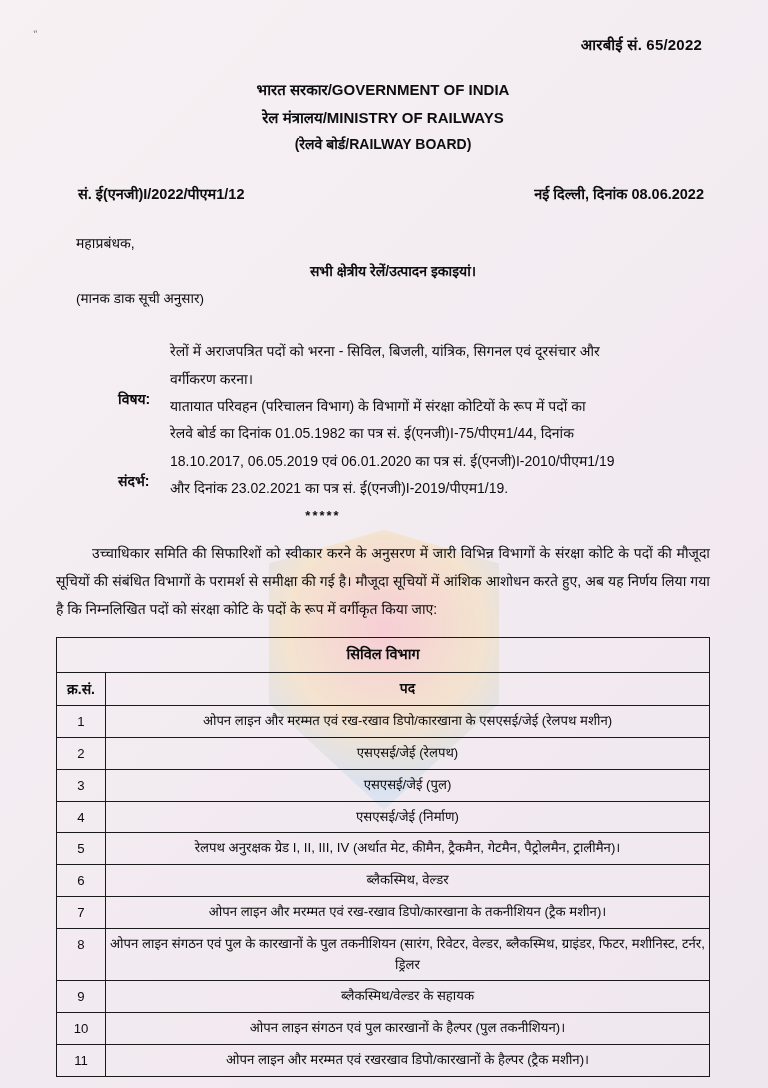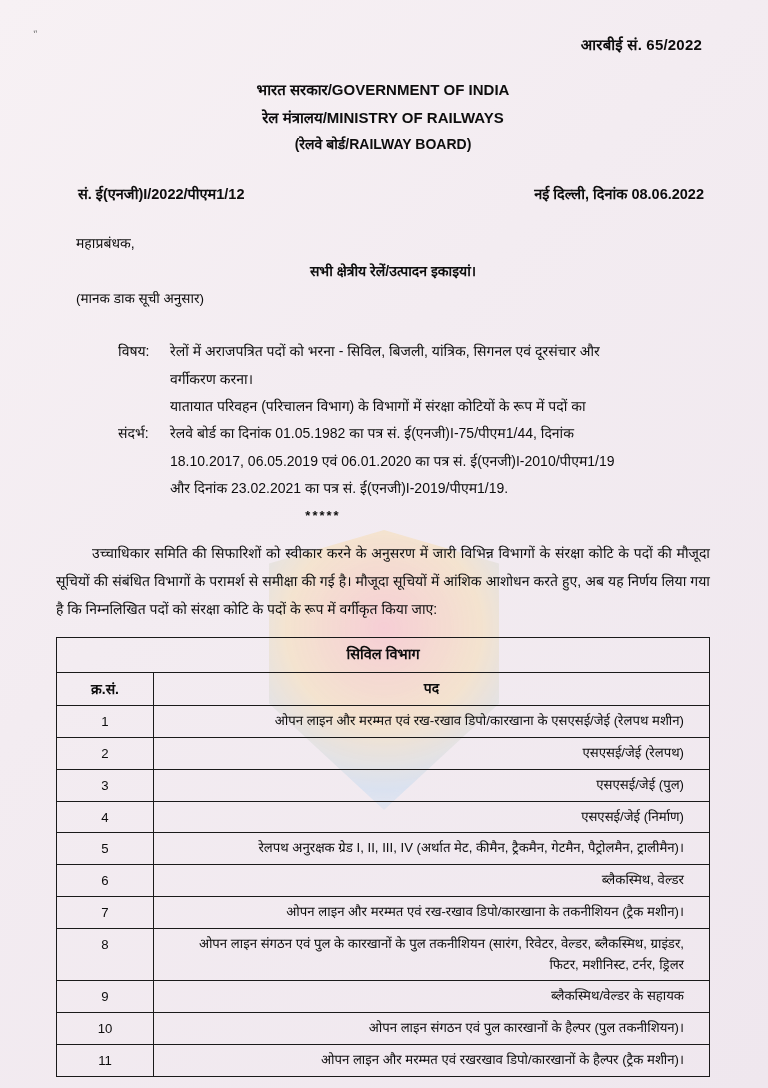--- a/index.html
+++ b/index.html
@@ -109,21 +109,22 @@
     font-size: 14px;
     line-height: 1.95;
   }
   .subj-row {
     display: flex;
     align-items: flex-start;
   }
   .subj-label {
     width: 52px;
     flex: none;
-    font-weight: normal;
+    font-weight: bold;
+    margin-top: 48px;
   }
   .subj-body { flex: 1; }
   .subj-body .ln { display: block; }
   .stars {
     text-align: center;
     font-size: 13px;
     letter-spacing: 2px;
     margin-top: 6px;
     margin-right: 120px;
     font-weight: bold;
@@ -137,41 +138,41 @@
   .para .indent { display: inline-block; width: 36px; }
   table.doc {
     width: 100%;
     margin-top: 14px;
     border-collapse: collapse;
     font-size: 13.2px;
     background: transparent;
   }
   table.doc td, table.doc th {
     border: 1px solid #1a1a1a;
-    padding: 4px 25px;
+    padding: 4px 1px;
     vertical-align: top;
     line-height: 1.65;
   }
   table.doc .tbl-title {
     text-align: center;
     font-weight: bold;
     font-size: 14.5px;
     padding: 5px;
   }
   table.doc .col-sn {
     width: 46px;
     text-align: center;
     padding-top: 5px;
   }
   table.doc .hdr-cell {
     text-align: center;
     font-weight: bold;
     font-size: 14px;
   }
-  table.doc td.desc { text-align: right; }
+  table.doc td.desc { text-align: center; }
 </style>
 </head>
 <body>
 
 <div class="page">
 
   <div class="watermark">
     <div class="wm-shield"></div>
   </div>
 

